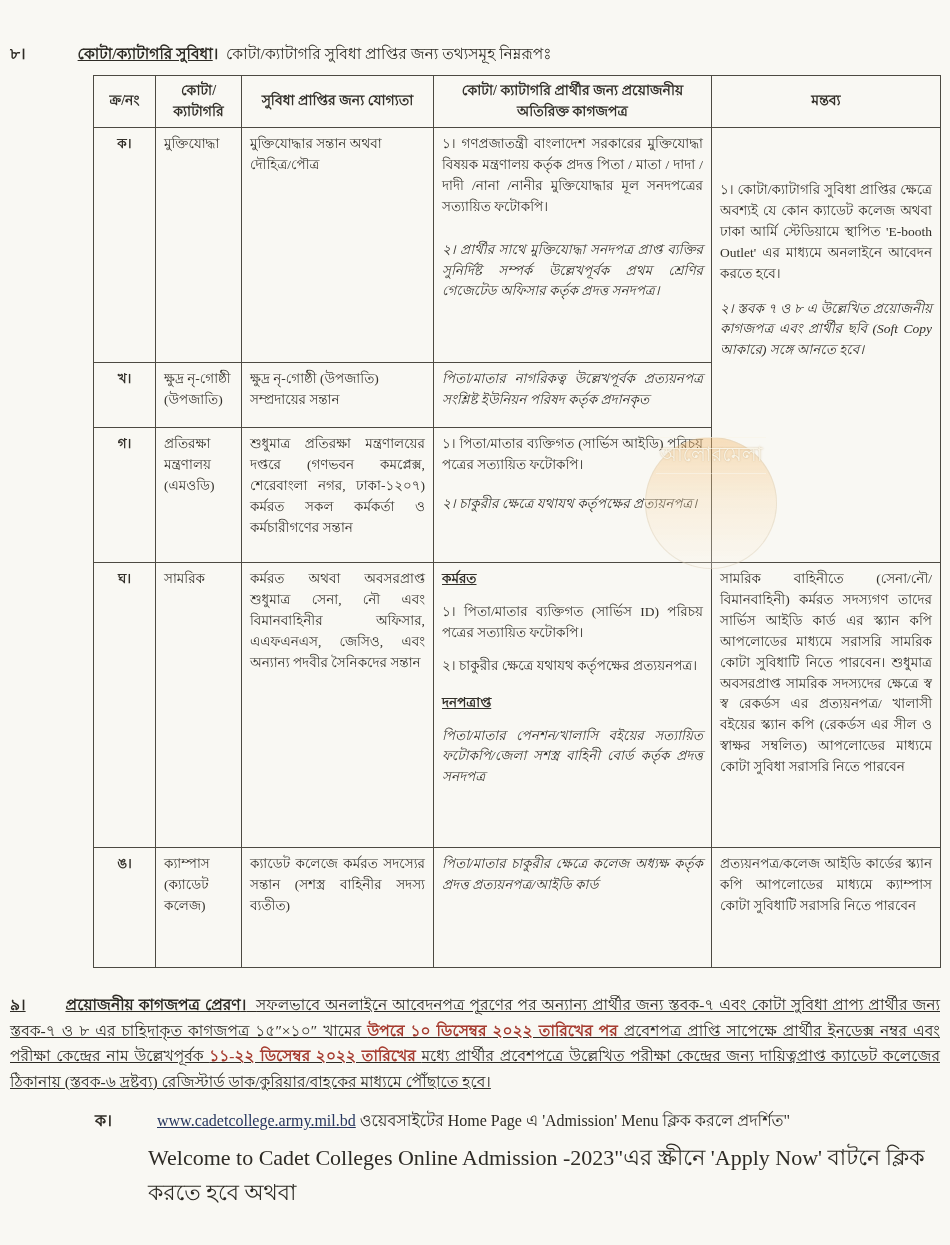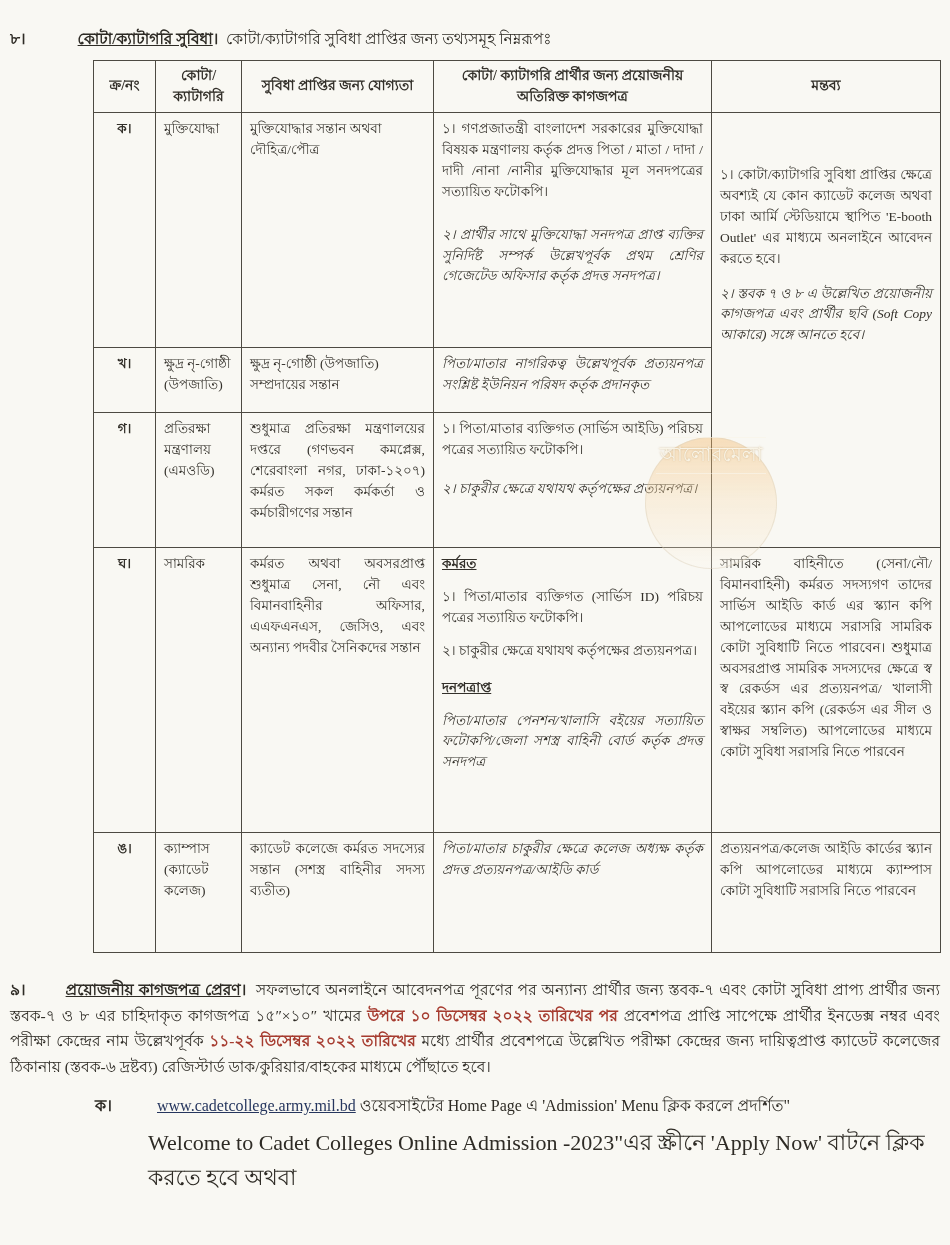--- a/index.html
+++ b/index.html
@@ -4,21 +4,21 @@
 <style>
   html,body{margin:0;padding:0;}
   .page{
     position:relative;
     width:950px;height:1245px;
     background:#f9f8f3;
     color:#2e2b25;
     font-family:"Liberation Serif","DejaVu Sans",serif;
     overflow:hidden;
   }
-  .inner{position:relative;z-index:1;padding:26px 10px 0 10px;}
+  .inner{position:relative;z-index:1;padding:41px 10px 0 10px;}
   
   .sec{font-size:15.5px;line-height:1.65;text-align:justify;}
   .num{font-weight:bold;}
   .b{font-weight:bold;}
   .u{text-decoration:underline;}
   .gap-md{display:inline-block;width:40px;}
   .gap-lg{display:inline-block;width:52px;}
   .red{color:#a63c30;}
   
   .tbl-wrap{margin:8px 0 0 83px;width:847px;}
@@ -57,21 +57,21 @@
     opacity:.75;
   }
   .watermark span{
     font-size:20px;color:rgba(250,244,230,.95);
     text-shadow:0 0 2px rgba(180,140,80,.8);
     border-top:1px solid rgba(250,244,230,.7);
     border-bottom:1px solid rgba(250,244,230,.7);
     padding:1px 4px;white-space:nowrap;
   }
   
-  .sec9{margin:24px 0 12px 0;}
+  .sec9{margin:24px 0 12px 0;text-decoration:underline;}
   .sec10{margin:22px 0 0 0;}
   .step{margin:14px 0 0 85px;font-size:16px;line-height:1.6;}
   .step .lbl{display:inline-block;width:62px;font-weight:bold;}
   a.link1{color:#26365e;text-decoration:underline;}
   a.link2{color:#14120f;font-weight:bold;text-decoration:none;font-family:"Liberation Sans","DejaVu Sans",sans-serif;}
   .cont-line{margin:6px 0 0 138px;font-size:22px;line-height:1.6;}
 </style>
 </head>
 <body>
 

